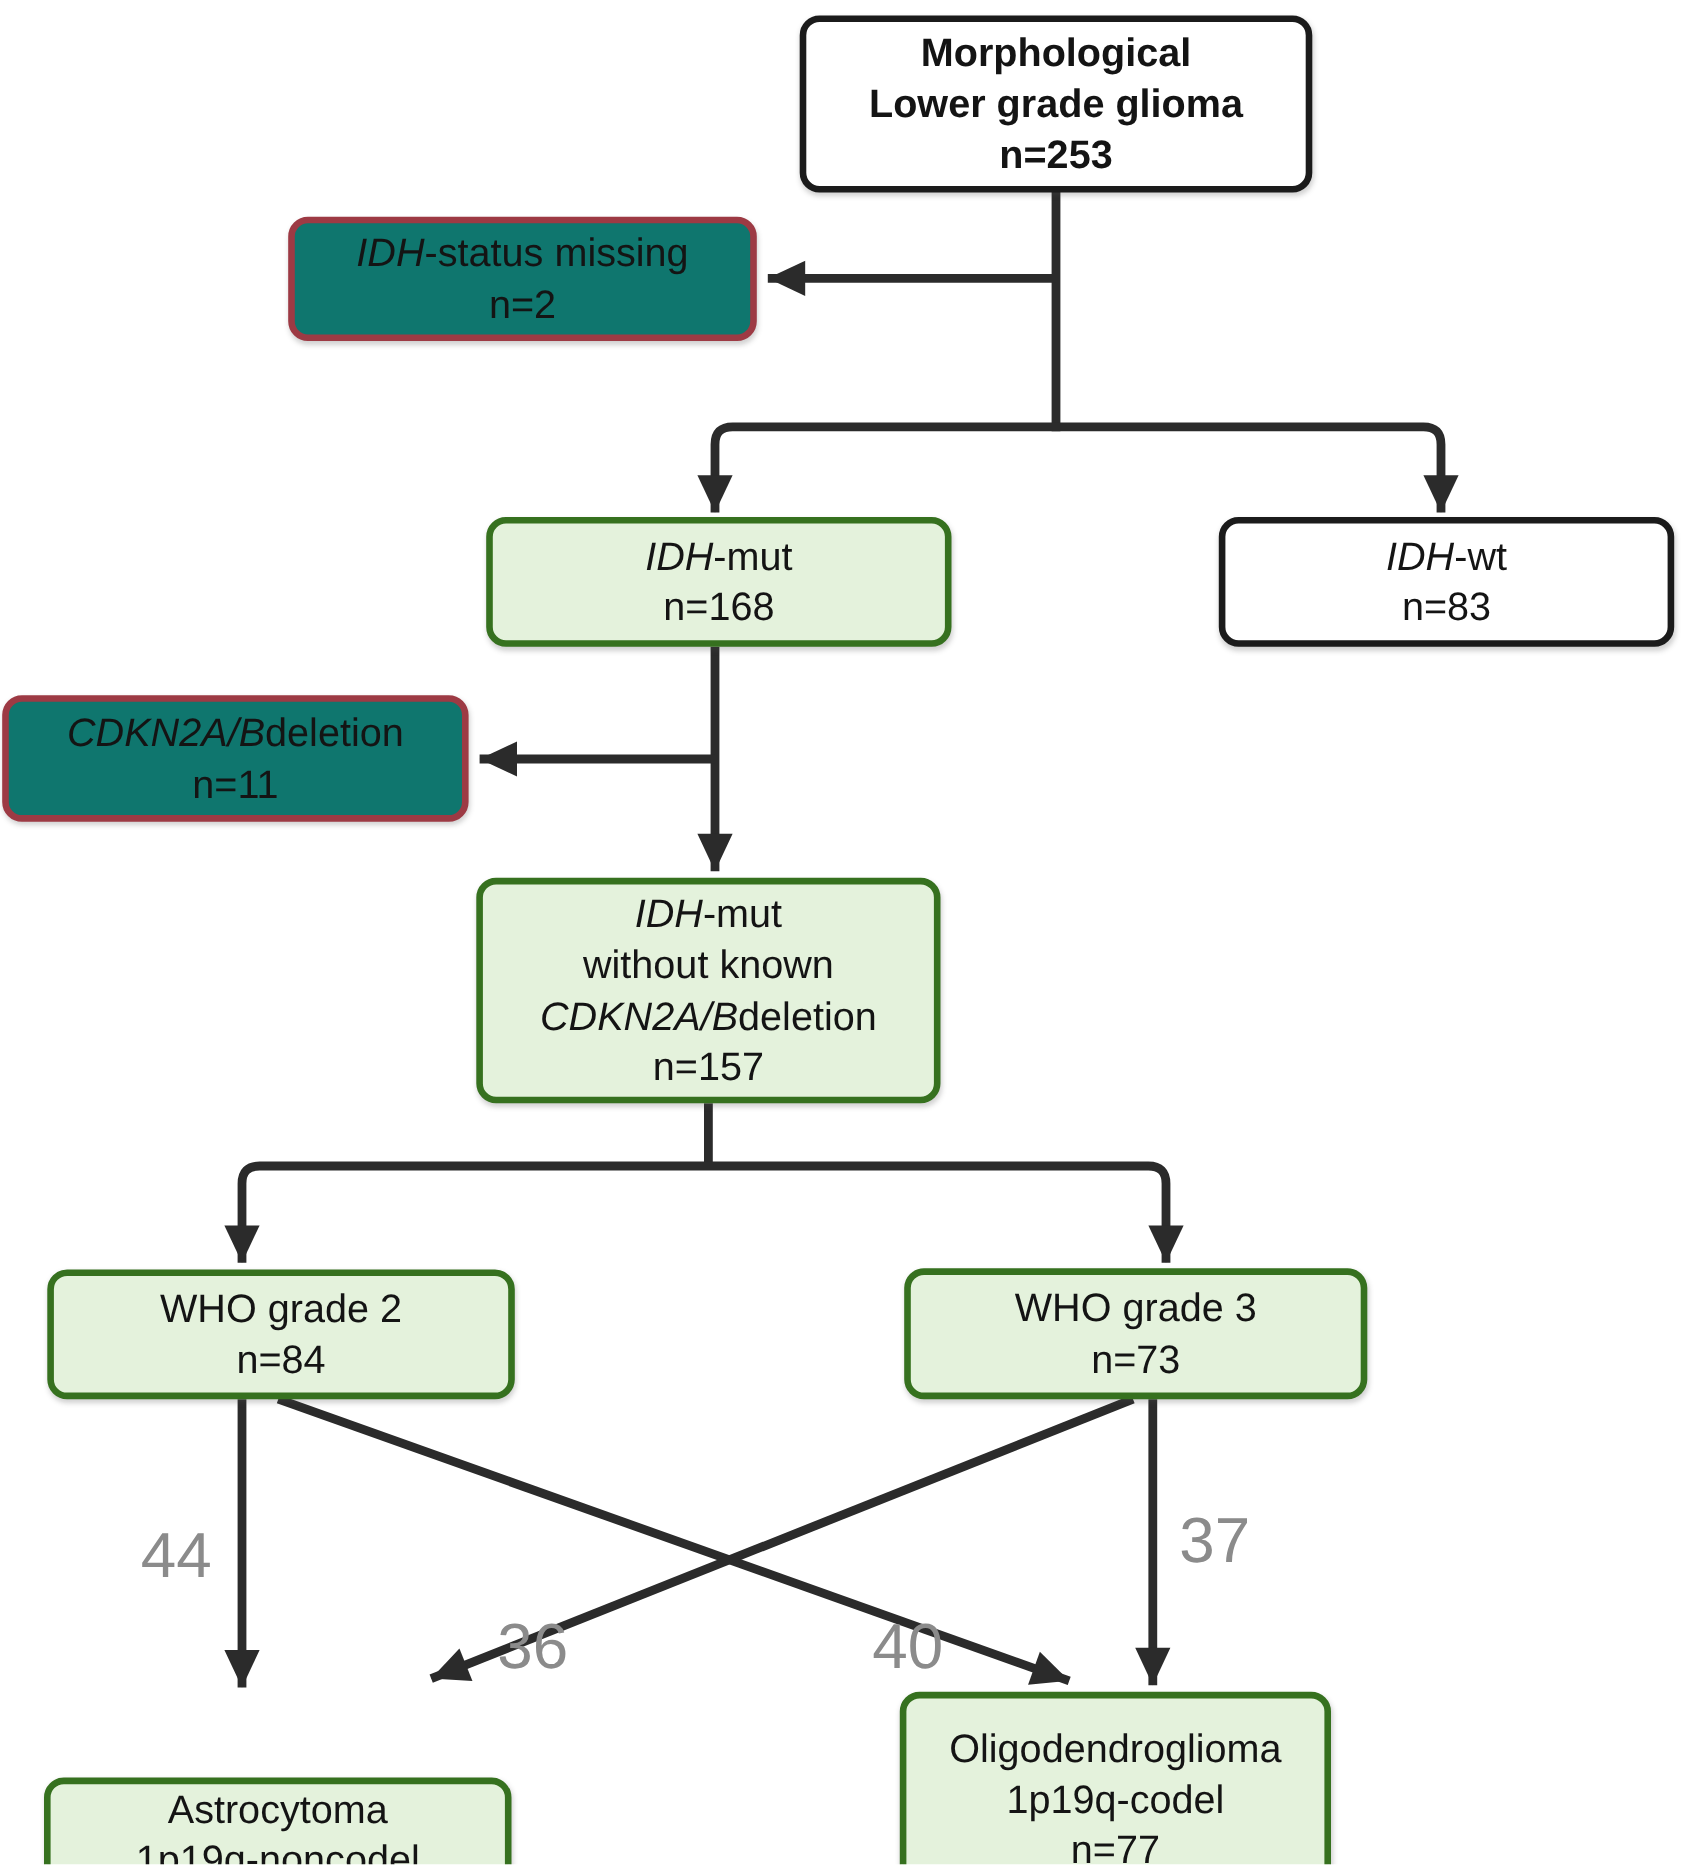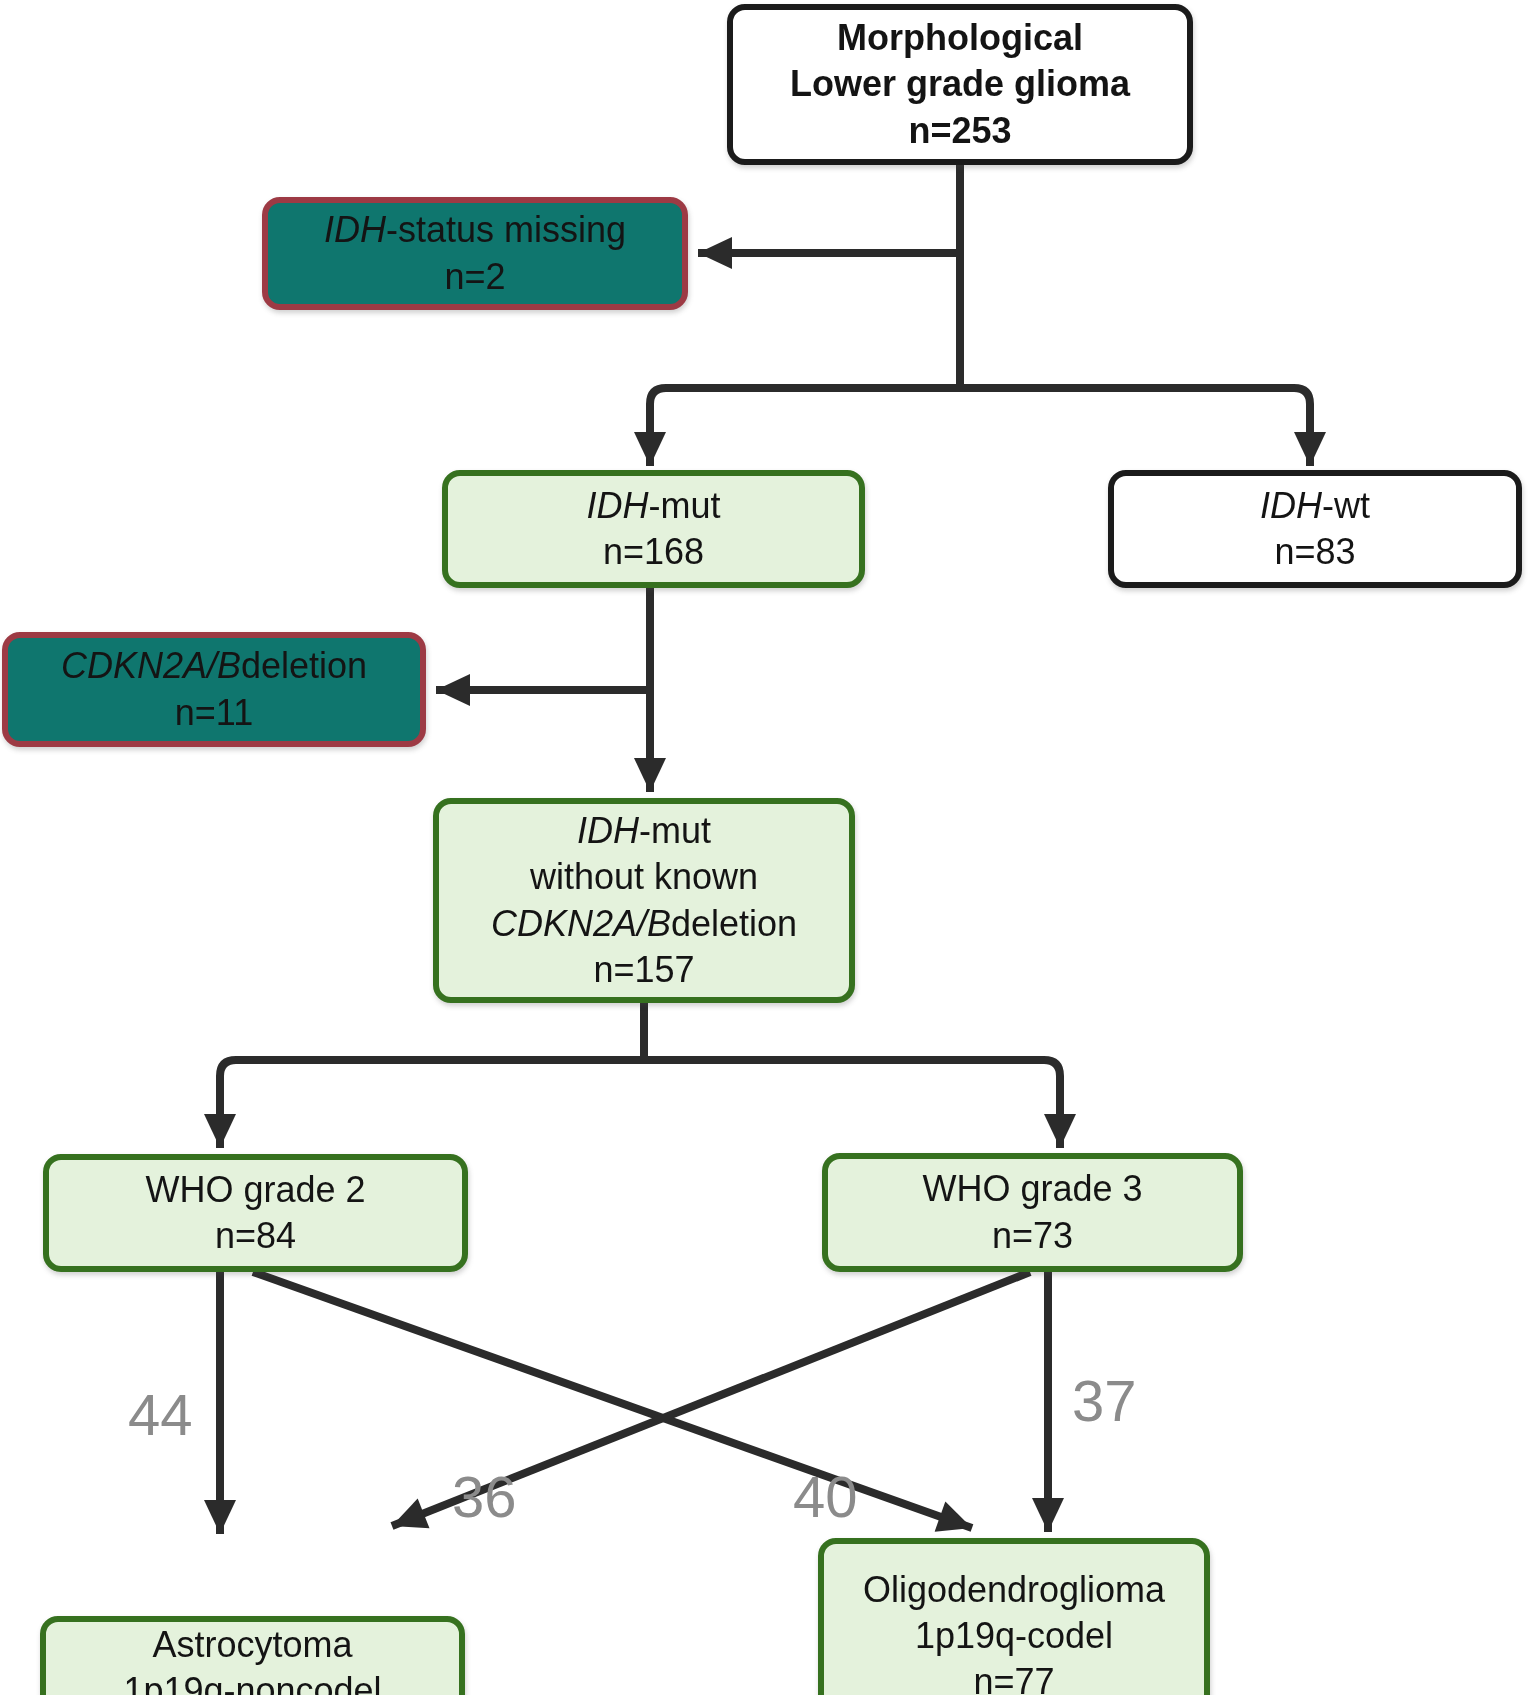--- a/index.html
+++ b/index.html
@@ -17,21 +17,21 @@
     border-radius:18px;
     display:flex;flex-direction:column;
     justify-content:center;align-items:center;
     text-align:center;
     font-size:36px;line-height:1.28;color:#141414;
     box-shadow:1px 3px 5px rgba(70,70,70,0.25);
   }
   .box.neutral{background:#ffffff;border:6px solid #1b1b1b;}
   .box.green{background:#e4f2dc;border:6px solid #36711f;text-align:center;}
   .box.red{background:#0f766e;border:6px solid #9d3a44;}
-  .box.bold{font-weight:700;}
+  .box.bold{font-weight:700;margin-top:10px;}
   .line{white-space:nowrap;}
   .it{font-style:italic;}
   .elabel{
     position:absolute;
     font-size:58px;color:#8b8b8b;line-height:1;
   }
 </style>
 </head>
 <body>
 

